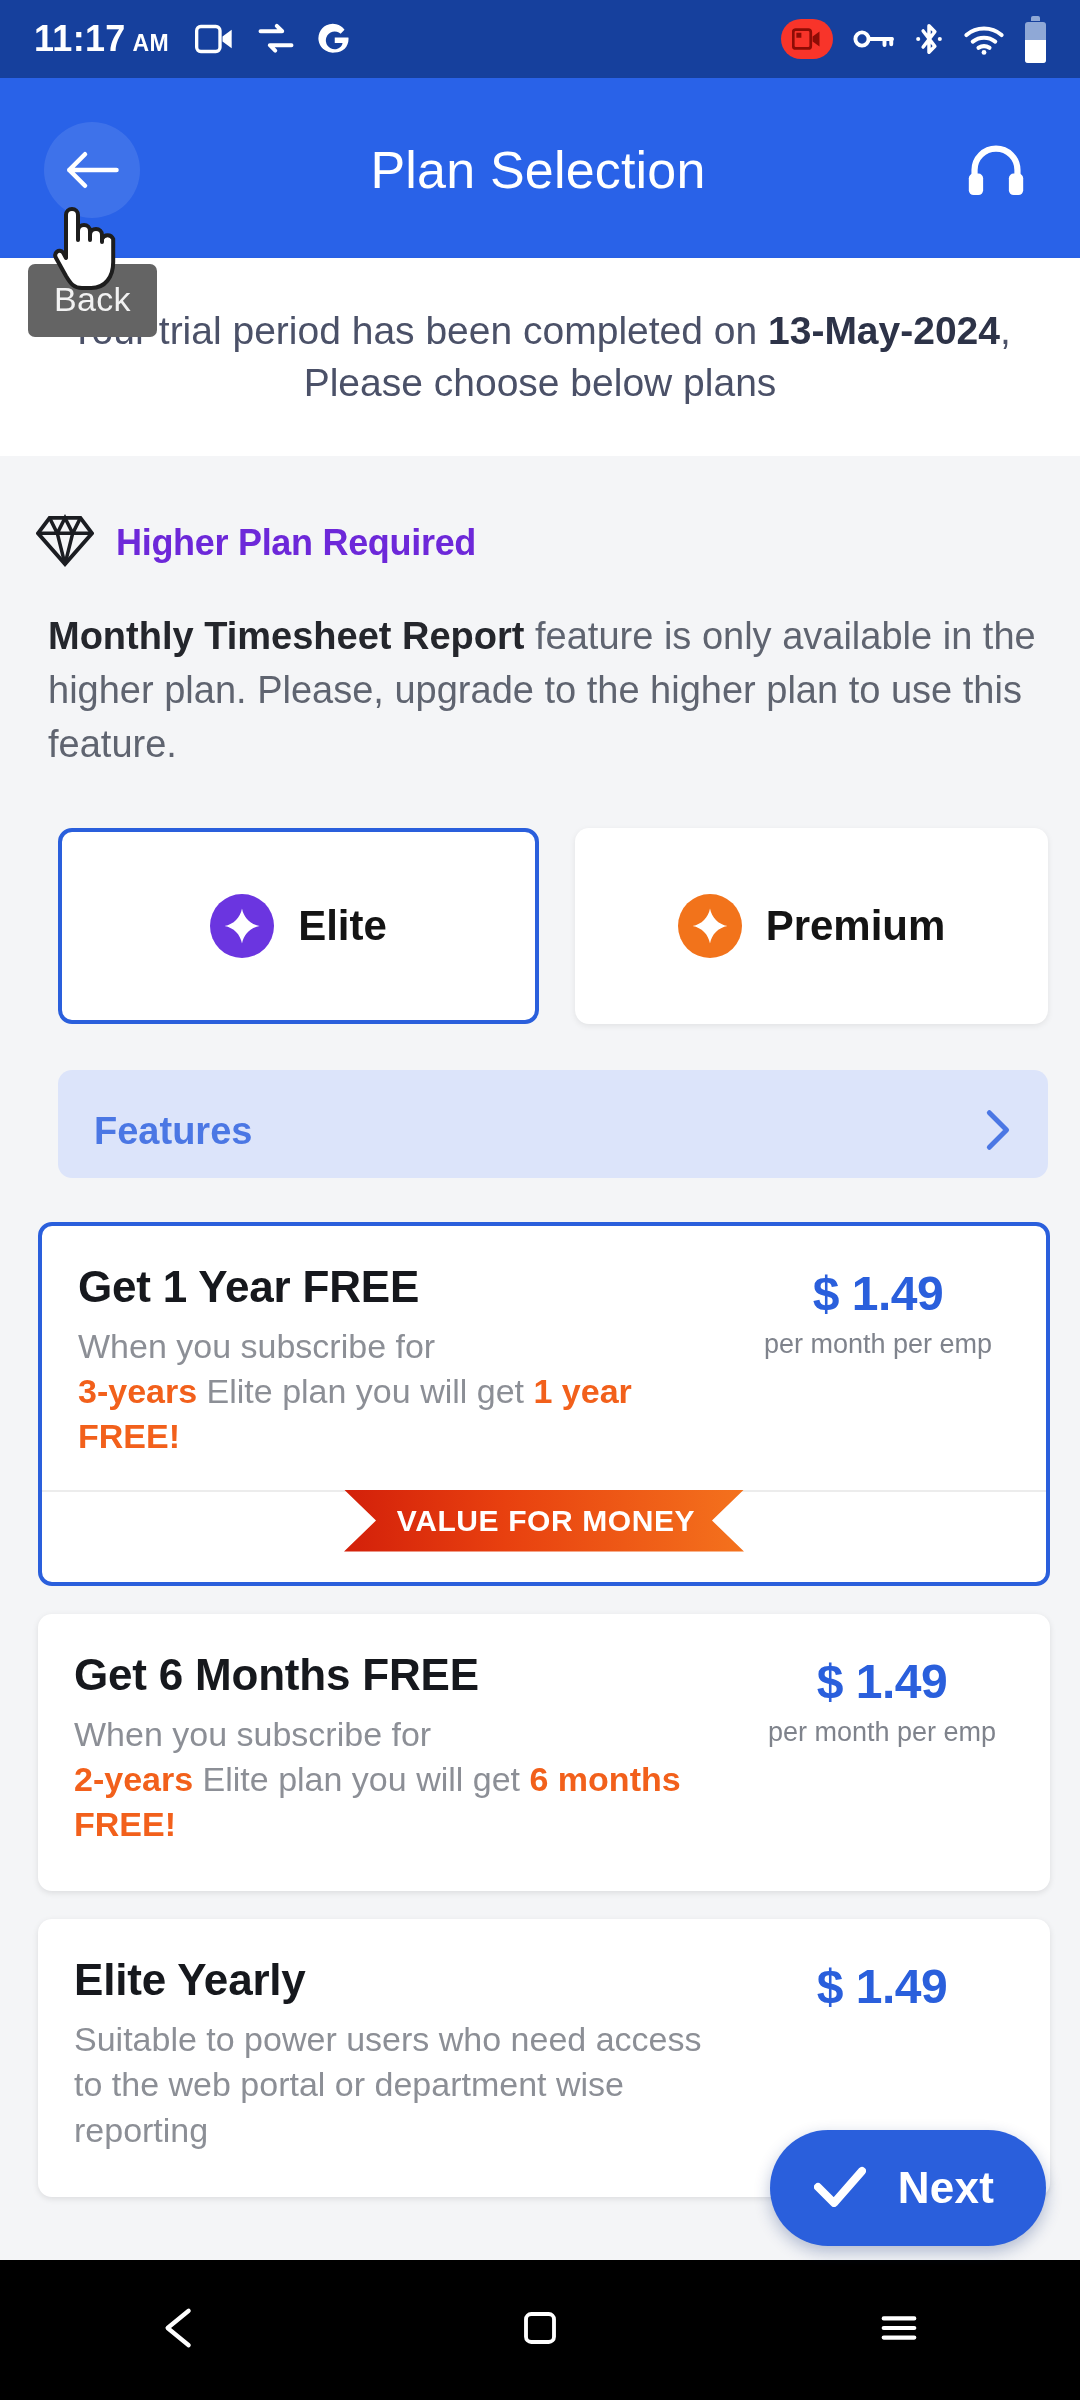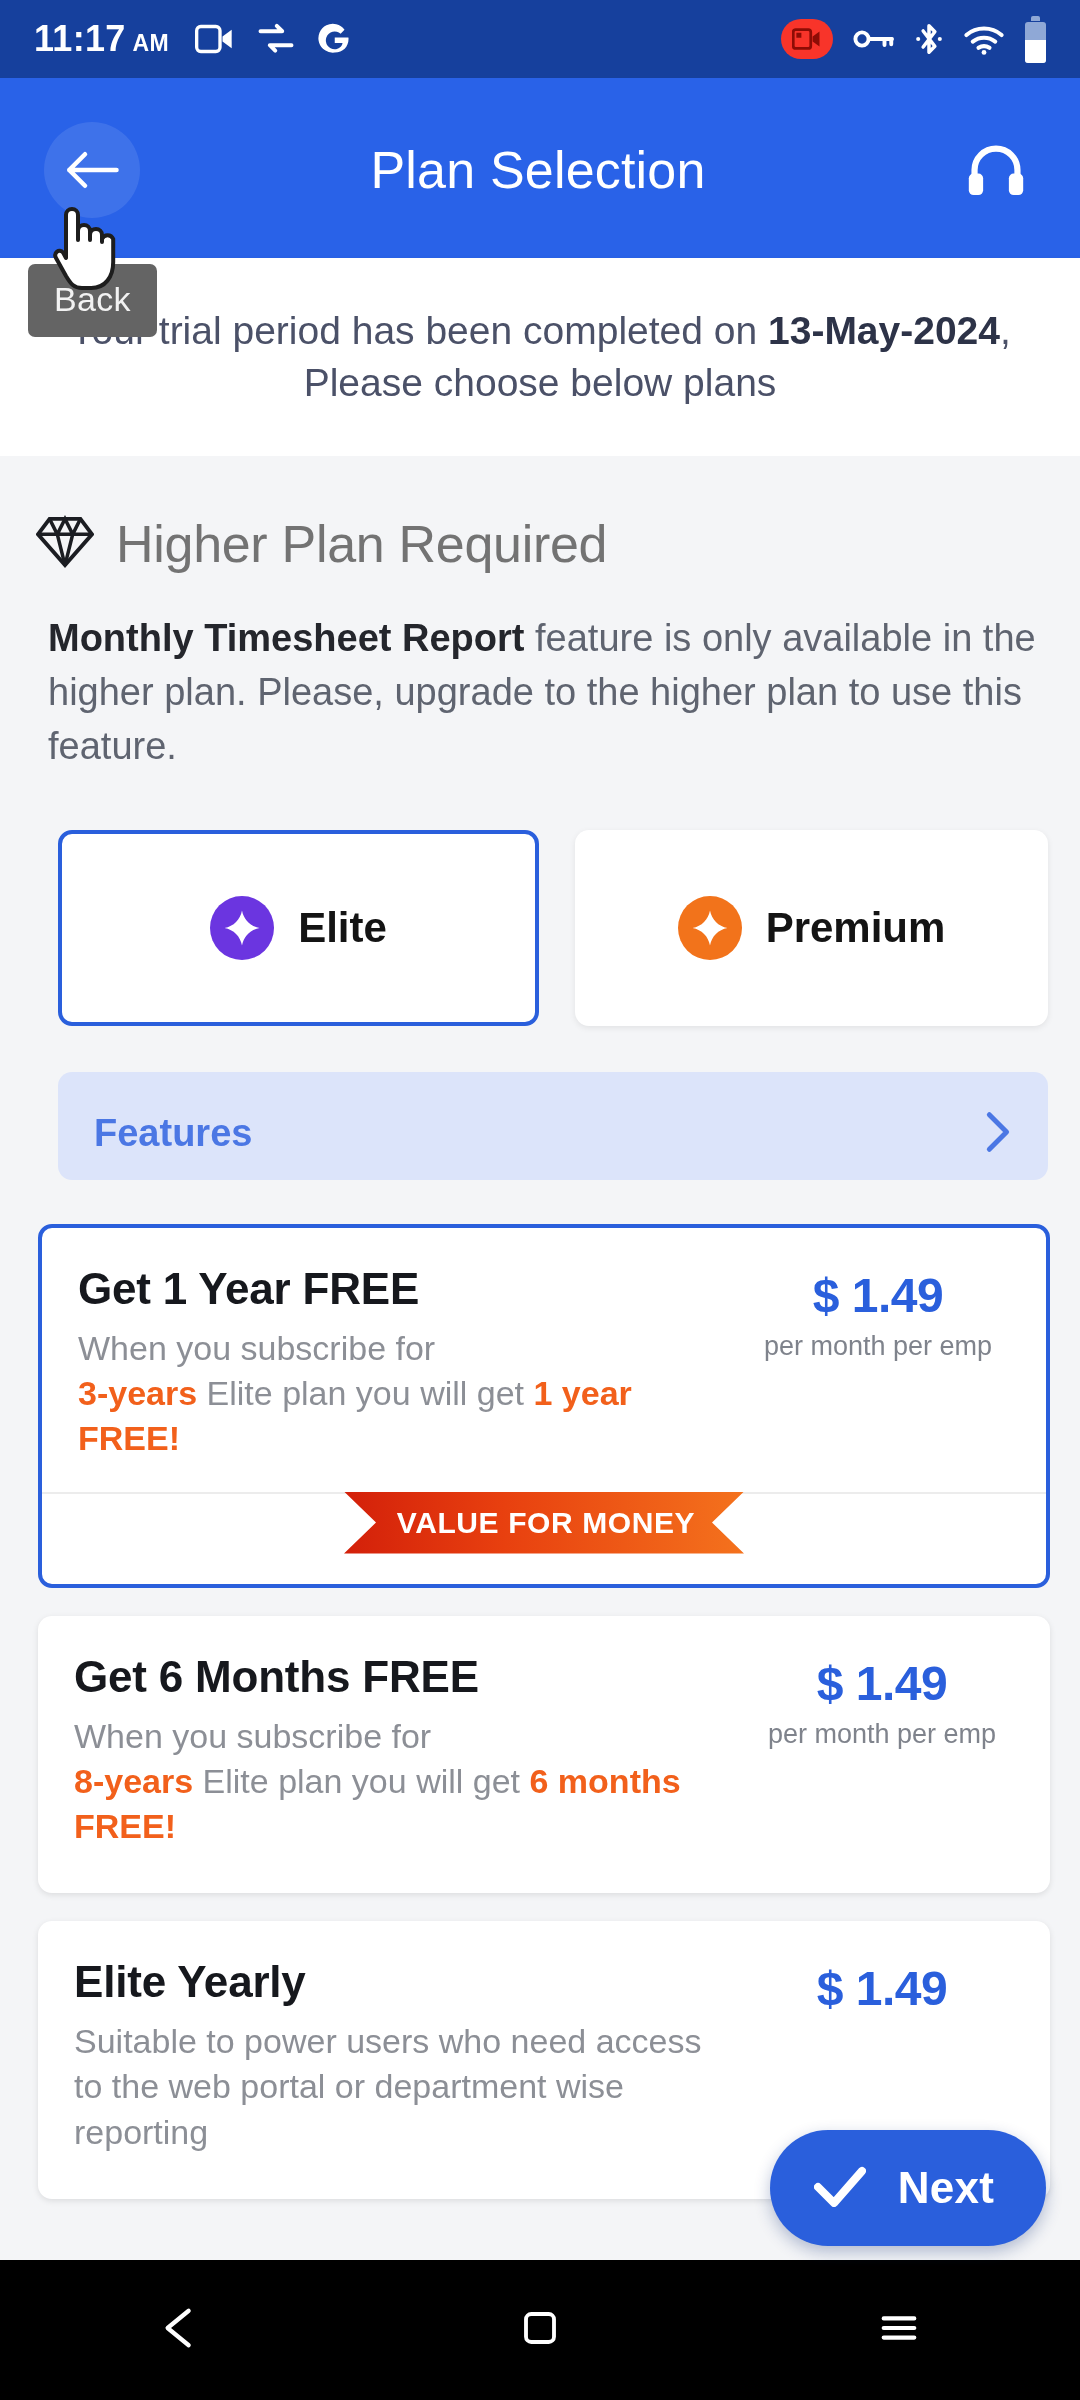--- a/index.html
+++ b/index.html
@@ -69,21 +69,21 @@
   }
   .trial b { font-weight: 700; color: #2d3348; }
 
   
   .content { position: absolute; top: 456px; left: 0; width: 1080px; bottom: 140px; background: #f4f5f7; }
 
   .hp-head {
     display: flex; align-items: center; gap: 22px;
     padding: 58px 0 0 36px;
   }
-  .hp-head h1 { font-size: 52px; font-weight: 400; color: #737373; letter-spacing: -.3px; }
+  .hp-head h1 { font-size: 36px; font-weight: 700; color: #6d28d9; letter-spacing: -.3px; }
 
   .hp-desc {
     padding: 38px 38px 0 48px; font-size: 38px; line-height: 1.42; color: #5f6470;
   }
   .hp-desc b { font-weight: 700; color: #24262c; }
 
   
   .plan-row { display: flex; gap: 36px; padding: 56px 32px 0 58px; }
   .plan-chip {
     flex: 1; height: 196px; background: #fff; border-radius: 14px;
@@ -313,21 +313,21 @@
           <div class="ribbon">VALUE FOR MONEY</div>
         </div>
       </div>
 
       <div class="card">
         <div class="card-body" style="padding-bottom:44px">
           <div class="card-left">
             <div class="card-title">Get 6 Months FREE</div>
             <div class="card-sub">
               <span>When you subscribe for</span><br>
-              <span class="hl">8-years</span><span> Elite plan you will get </span><span class="hl">6 months FREE!</span>
+              <span class="hl">2-years</span><span> Elite plan you will get </span><span class="hl">6 months FREE!</span>
             </div>
           </div>
           <div class="card-right">
             <div class="price">$ 1.49</div>
             <div class="price-unit">per month per emp</div>
           </div>
         </div>
       </div>
 
       <div class="card">

